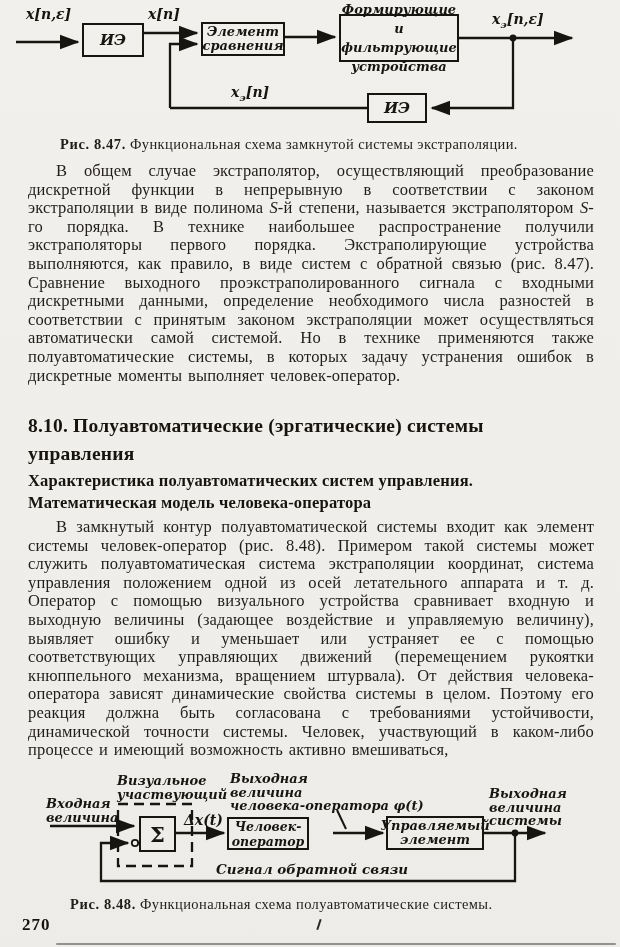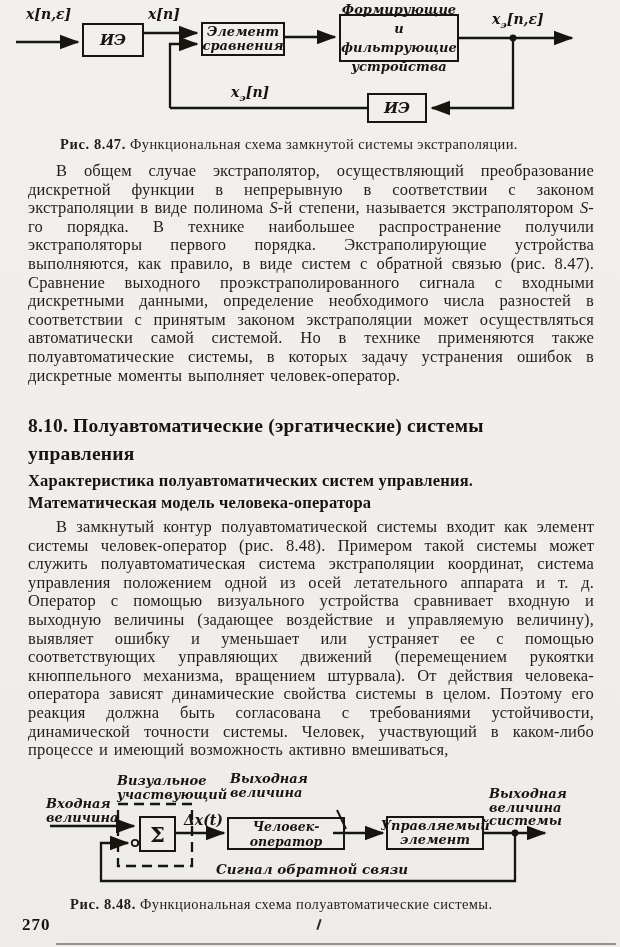--- a/index.html
+++ b/index.html
@@ -125,39 +125,40 @@
       <defs>
         <marker id="arr2" viewBox="0 0 10 10" refX="9.2" refY="5" markerWidth="8.5" markerHeight="8.5" orient="auto-start-reverse">
           <polygon points="0,1.3 10,5 0,8.7" fill="#17150f"></polygon>
         </marker>
       </defs>
     </svg>
 
     <div class="blk" style="left:139px;top:46px;width:37px;height:36px;border-width:2.6px;">
       <span class="bl sum-glyph">Σ</span>
     </div>
-    <div class="blk" style="left:227px;top:47px;width:118px;height:33px;font-size:12.5px;">
+    <div class="blk" style="left:227px;top:47px;width:82px;height:33px;font-size:12.5px;">
       <span class="bl">Человек-оператор</span>
     </div>
     <div class="blk" style="left:386px;top:46px;width:98px;height:34px;font-size:13px;line-height:14.5px;">
       <span class="bl">Управляемый</span>
       <span class="bl">элемент</span>
     </div>
 
     <div class="dlabel" style="left:117px;top:4px;">
       <span class="bl">Визуальное</span>
       <span class="bl">участвующий</span>
     </div>
     <div class="dlabel" style="left:46px;top:27px;">
       <span class="bl">Входная</span>
       <span class="bl">величина</span>
     </div>
     <div class="dlabel" style="left:230px;top:2px;">
       <span class="bl">Выходная</span>
       <span class="bl">величина</span>
+      <span class="bl">человека-оператора φ(t)</span>
     </div>
     <div class="dlabel sig" style="left:184px;top:44px;">Δx(t)</div>
     <div class="dlabel" style="left:489px;top:17px;">
       <span class="bl">Выходная</span>
       <span class="bl">величина</span>
       <span class="bl">системы</span>
     </div>
     <div class="dlabel" style="left:216px;top:93px;font-size:13.5px;">Сигнал обратной связи</div>
   </div>
 

